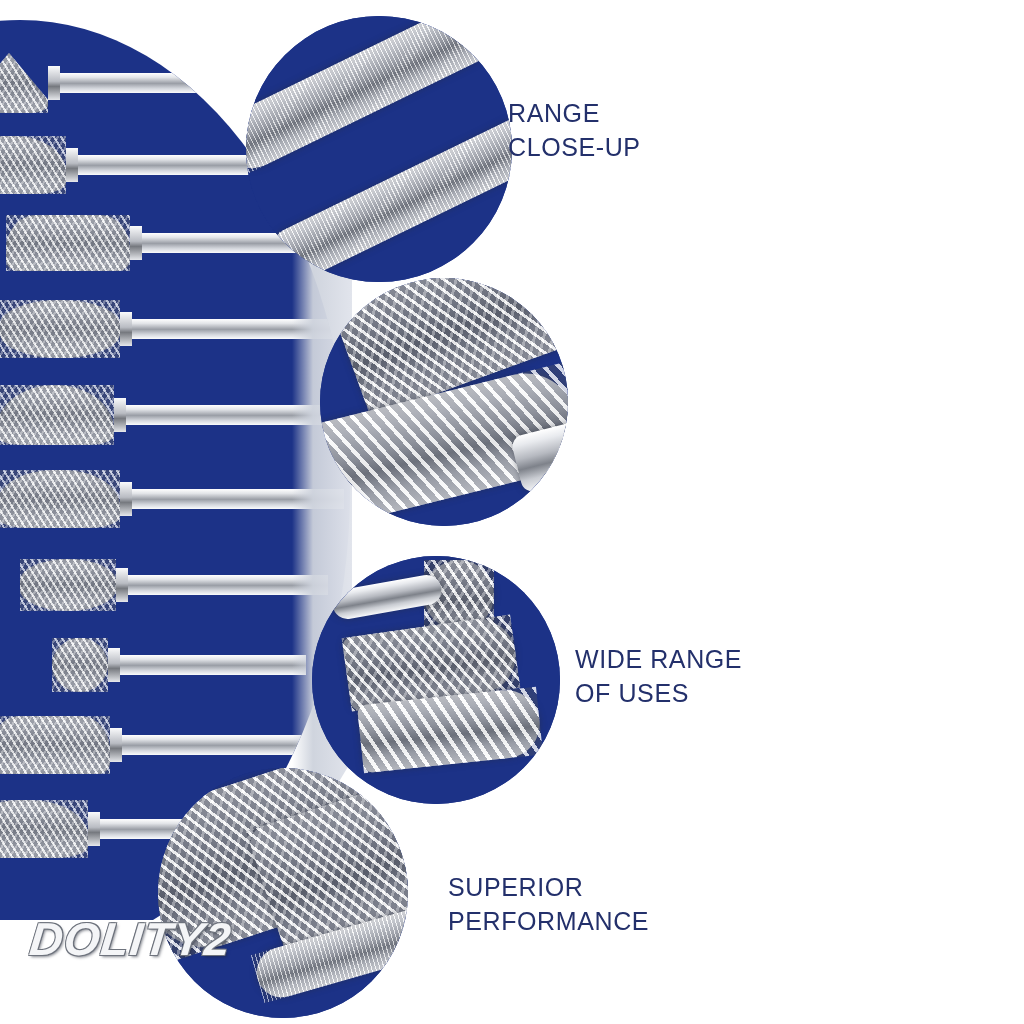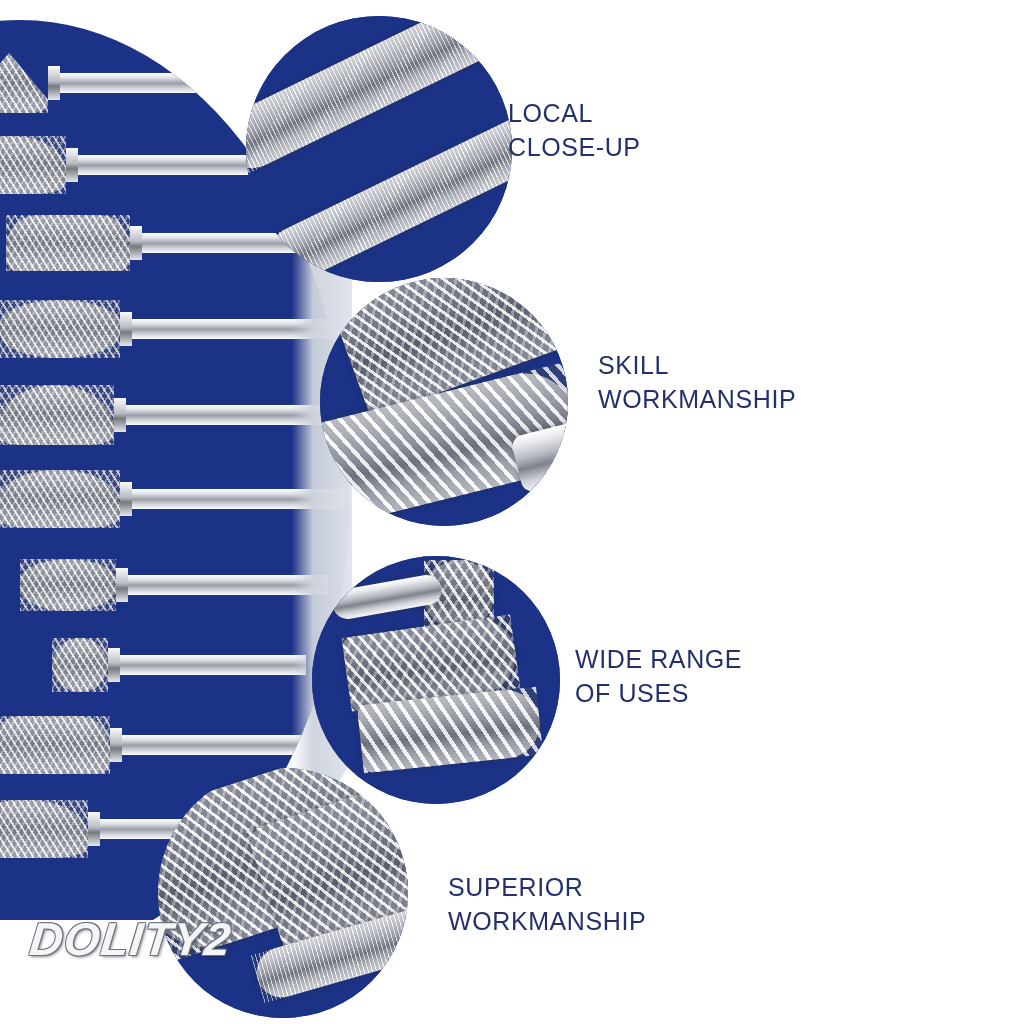--- a/index.html
+++ b/index.html
@@ -186,27 +186,25 @@
     <div class="photo">
       <div class="bar cut" style="left:-20px;top:10px;width:250px;height:150px;
            transform:rotate(-18deg);border-radius:60px 20px 20px 60px;"></div>
       <div class="bar cut" style="left:104px;top:34px;width:170px;height:130px;
            transform:rotate(-18deg);border-radius:18px 52px 52px 18px;"></div>
       <div class="bar knurl" style="left:96px;top:160px;width:190px;height:50px;
            transform:rotate(-16deg);border-radius:25px;"></div>
     </div>
   </div>
 
-  <div class="label" style="left:508px;top:96px;">LOCAL
+  <div class="label" style="left:508px;top:96px;">RANGE
 CLOSE-UP</div>
 
-  <div class="label" style="left:598px;top:348px;">SKILL
-WORKMANSHIP</div>
 
   <div class="label" style="left:575px;top:642px;">WIDE RANGE
 OF USES</div>
 
   <div class="label" style="left:448px;top:870px;">SUPERIOR
-WORKMANSHIP</div>
+PERFORMANCE</div>
 
   <div class="watermark">DOLITY2</div>
 
 </div>
 
 </body></html>

